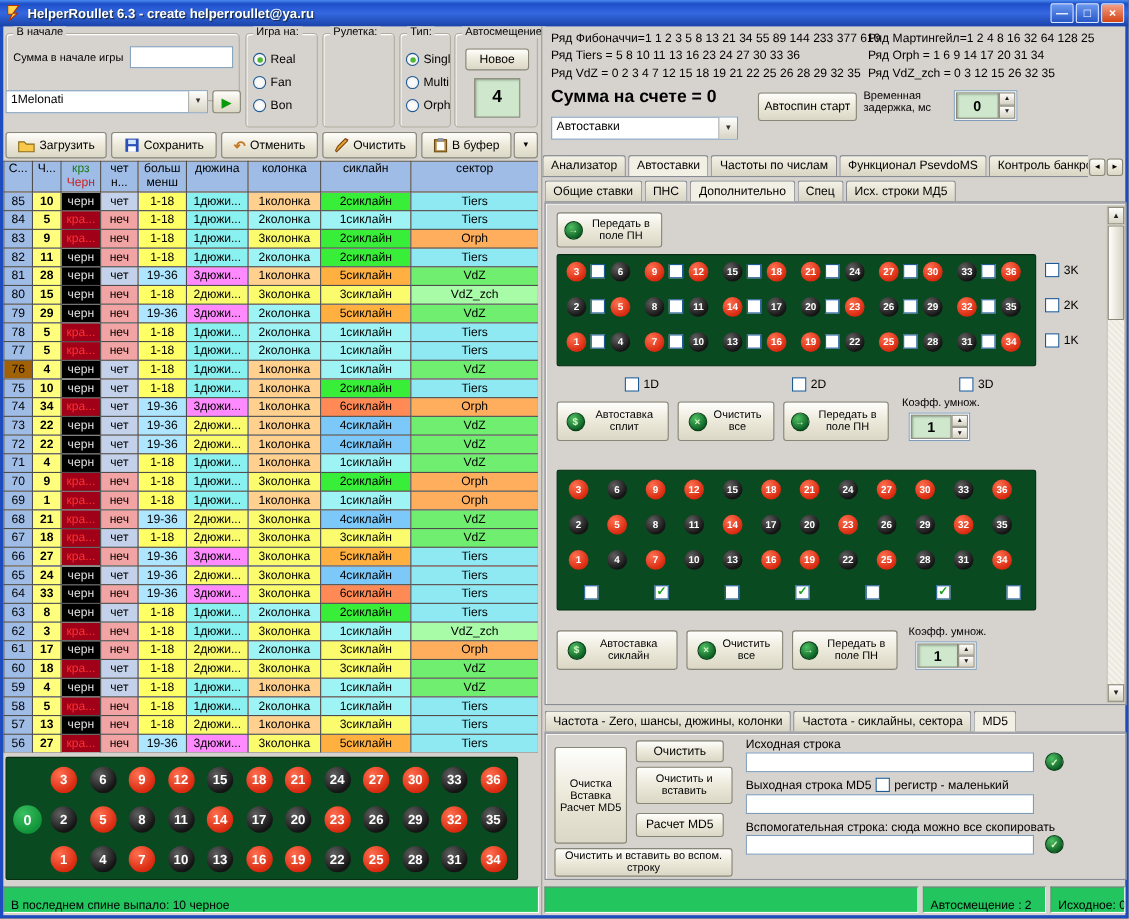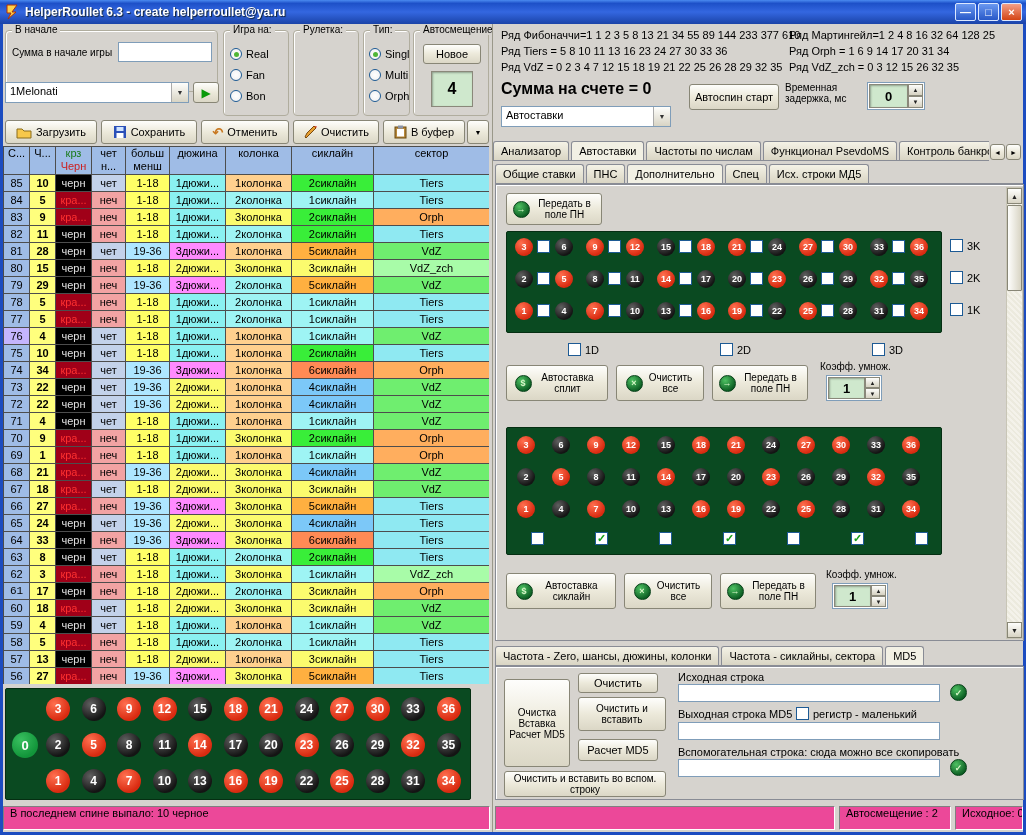--- a/index.html
+++ b/index.html
@@ -43,21 +43,21 @@
 .numc{display:flex;align-items:center;justify-content:center;border-radius:50%;color:#fff;font-weight:bold;line-height:1}
 .numc.red{background:radial-gradient(circle at 35% 30%,#ff7050,var(--cred) 70%)}
 .numc.black{background:radial-gradient(circle at 35% 30%,#606060,var(--cblack) 70%)}
 .numc.green{background:radial-gradient(circle at 35% 30%,#39c060,var(--cgreen) 70%)}
 #tablewrap{position:absolute;left:0;top:122px;width:486px;height:538px;overflow:hidden}
 #spintable{border-collapse:collapse;table-layout:fixed;width:486px}
 #spintable td,#spintable th{border:1px solid #4d4d4d;overflow:hidden;white-space:nowrap;text-align:center;padding:0 1px}
 #spintable td{height:17px;font-size:11px}
 #spintable th{background:#9fbce6;font-weight:normal;font-size:11px;height:28px;vertical-align:top}
 .hline{height:13px;line-height:13px}
-.status{position:absolute;border:1px solid;border-color:#808080 #fff #fff #808080;display:flex;align-items:flex-start;padding:0 6px;background:#ec4899;font-size:11px;white-space:nowrap;overflow:hidden}
+.status{position:absolute;border:1px solid;border-color:#808080 #fff #fff #808080;display:flex;align-items:flex-end;padding:0 6px;background:#22c55e;font-size:11px;white-space:nowrap;overflow:hidden}
 .gico{display:inline-flex;align-items:center;justify-content:center;width:17px;height:17px;border-radius:50%;background:radial-gradient(circle at 35% 30%,#4ec162,#0b5c22 75%);border:1px solid #064018;color:#d7f7c8;font-size:9px;font-weight:bold;flex:0 0 auto}
 .vscroll{position:absolute;width:17px;background:repeating-linear-gradient(45deg,#f4f2ea,#f4f2ea 2px,#eceade 2px,#eceade 4px);border:1px solid #c8c5b6}
 .sbtn{position:absolute;left:0;width:15px;height:16px;background:linear-gradient(#fefefc,#d8d4c4);border:1px solid #888676;display:flex;align-items:center;justify-content:center;font-size:7px;color:#222}
 .thumb{position:absolute;left:0;width:15px;background:linear-gradient(90deg,#fefefc,#d8d4c4);border:1px solid #888676;border-radius:1px}
 .info{position:absolute;white-space:nowrap;font-size:11px}
 .lab{font-size:10px}
 .kcb{position:absolute;display:flex;gap:4px;align-items:center;font-size:11px}
 .dcb{position:absolute;display:flex;gap:4px;align-items:center;font-size:11px}
 .play{color:#0a9a0a;font-size:12px;line-height:1}
 .undoGlyph{color:#c87820;font-size:13px;font-weight:bold;line-height:1}
@@ -334,21 +334,21 @@
                 <td style="background: rgb(255, 255, 125); color: rgb(0, 0, 0); font-weight: bold;">5</td>
                 <td style="background: rgb(160, 0, 24); color: rgb(255, 48, 48);">кра...</td>
                 <td style="background: rgb(242, 163, 163); color: rgb(0, 0, 0);">неч</td>
                 <td style="background: rgb(255, 255, 102); color: rgb(0, 0, 0);">1-18</td>
                 <td style="background: rgb(138, 241, 241); color: rgb(0, 0, 0);">1дюжи...</td>
                 <td style="background: rgb(158, 244, 244); color: rgb(0, 0, 0);">2колонка</td>
                 <td style="background: rgb(158, 244, 244); color: rgb(0, 0, 0);">1сиклайн</td>
                 <td style="background: rgb(143, 233, 242); color: rgb(0, 0, 0);">Tiers</td>
               </tr>
               <tr>
-                <td style="background: #c4b5fd; color: rgb(0, 0, 0);">76</td>
+                <td style="background: #a16207; color: rgb(0, 0, 0);">76</td>
                 <td style="background: rgb(255, 255, 125); color: rgb(0, 0, 0); font-weight: bold;">4</td>
                 <td style="background: rgb(0, 0, 0); color: rgb(224, 224, 224);">черн</td>
                 <td style="background: rgb(195, 210, 234); color: rgb(0, 0, 0);">чет</td>
                 <td style="background: rgb(255, 255, 102); color: rgb(0, 0, 0);">1-18</td>
                 <td style="background: rgb(138, 241, 241); color: rgb(0, 0, 0);">1дюжи...</td>
                 <td style="background: rgb(255, 208, 142); color: rgb(0, 0, 0);">1колонка</td>
                 <td style="background: rgb(158, 244, 244); color: rgb(0, 0, 0);">1сиклайн</td>
                 <td style="background: rgb(111, 238, 111); color: rgb(0, 0, 0);">VdZ</td>
               </tr>
               <tr>

